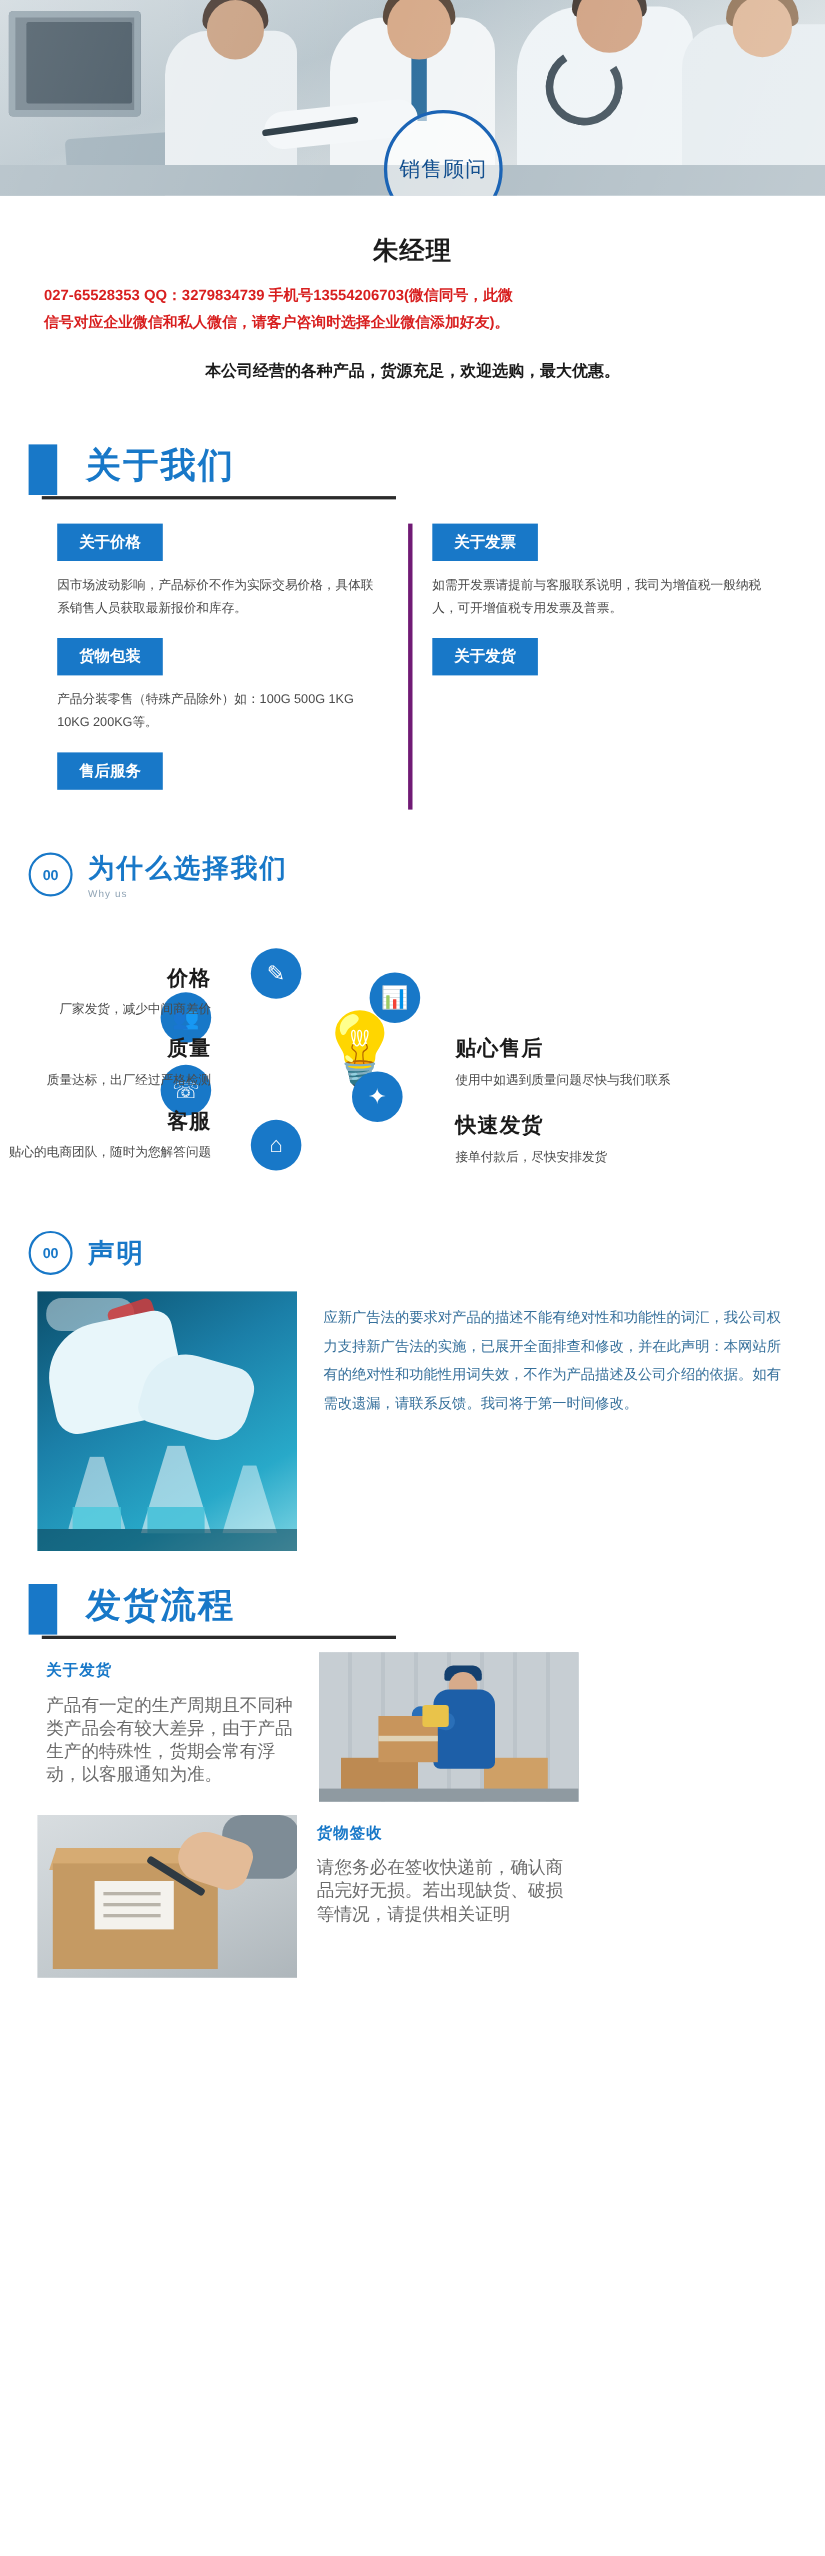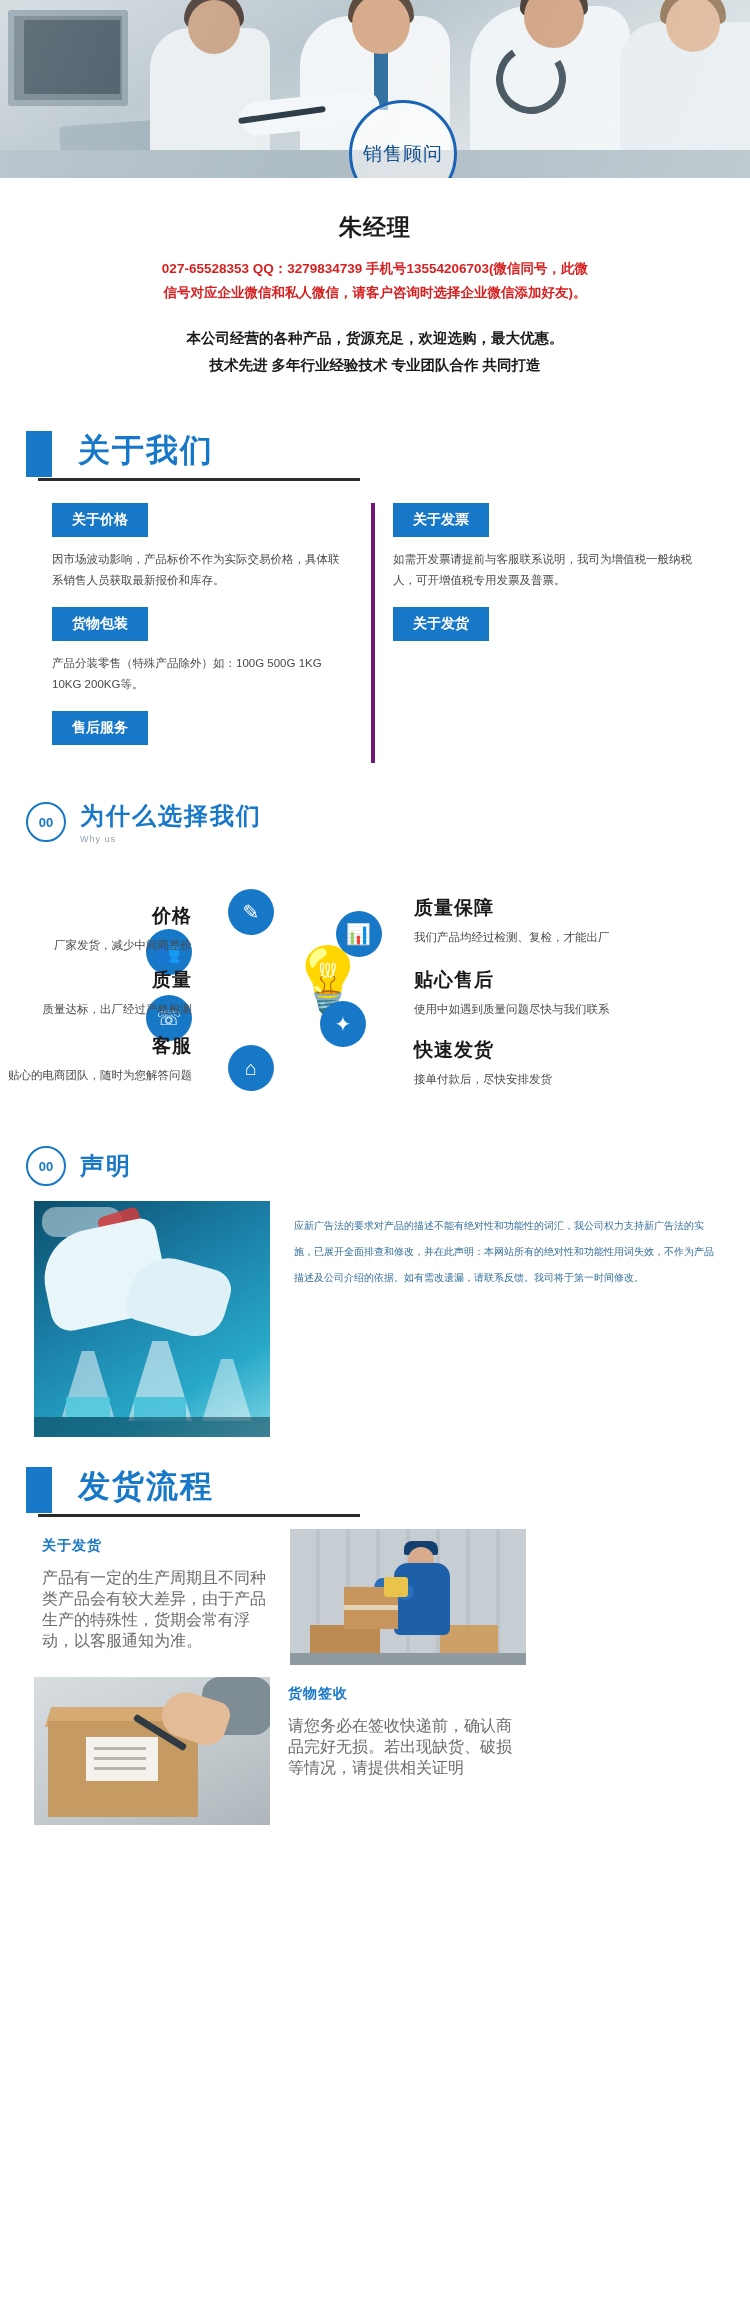--- a/index.html
+++ b/index.html
@@ -74,21 +74,21 @@
     color: #1c1c1c;
     font-weight: bold;
     letter-spacing: 1px;
     margin-bottom: 14px;
   }
   .contact .nums {
     font-size: 13.5px;
     line-height: 24px;
     color: #d81f1f;
     font-weight: bold;
-    text-align: center;
+    text-align: left;
   }
   .contact .promo {
     margin-top: 20px;
     font-size: 14.5px;
     line-height: 27px;
     color: #1a1a1a;
     font-weight: bold;
   }
 
   
@@ -235,24 +235,25 @@
     left: 8px; top: 6px; width: 80px; height: 30px;
     background: rgba(255,255,255,0.45); border-radius: 14px;
   }
   .lab-photo .flask1 { left: 28px; top: 150px; width: 52px; height: 66px; background: rgba(255,255,255,0.5); clip-path: polygon(38% 0,62% 0,100% 100%,0 100%); }
   .lab-photo .flask2 { left: 94px; top: 140px; width: 64px; height: 80px; background: rgba(255,255,255,0.55); clip-path: polygon(38% 0,62% 0,100% 100%,0 100%); }
   .lab-photo .flask3 { left: 168px; top: 158px; width: 50px; height: 62px; background: rgba(255,255,255,0.45); clip-path: polygon(38% 0,62% 0,100% 100%,0 100%); }
   .lab-photo .liquid1 { left: 32px; top: 196px; width: 44px; height: 20px; background: rgba(70,200,220,0.75); }
   .lab-photo .liquid2 { left: 100px; top: 196px; width: 52px; height: 24px; background: rgba(60,190,215,0.8); }
   .lab-photo .bench { left: 0; top: 216px; width: 236px; height: 20px; background: rgba(10,60,80,0.55); }
   .statement .txt {
-    font-size: 10px;
+    font-size: 13px;
     line-height: 26px;
     color: #36709b;
     padding-top: 12px;
+    font-family: Liberation Mono, monospace;
   }
 
   
   .flow { padding: 0 34px; }
   .flow-row { display: flex; gap: 18px; align-items: flex-start; margin-top: 12px; }
   .flow-row.reverse { flex-direction: row; }
   .flow .copy { width: 238px; padding-top: 8px; }
   .flow .copy.right-pad { padding-left: 8px; }
   .flow .copy h4 {
     font-size: 14px; font-weight: bold; color: #1878c8; margin-bottom: 12px; letter-spacing: 1px;
@@ -344,21 +345,20 @@
   </div>
 
   <div class="contact">
     <div class="mgr">朱经理</div>
     <div class="nums">
       <div>027-65528353  QQ：3279834739  手机号13554206703(微信同号，此微</div>
       <div>信号对应企业微信和私人微信，请客户咨询时选择企业微信添加好友)。</div>
     </div>
     <div class="promo">
       <div>本公司经营的各种产品，货源充足，欢迎选购，最大优惠。</div>
-      <div>技术先进  多年行业经验技术  专业团队合作  共同打造</div>
     </div>
   </div>
 
   <div class="sec-head">
     <span class="bar"></span>
     <span class="title">关于我们</span>
     <span class="rule"></span>
   </div>
 
   <div class="about">
@@ -411,24 +411,20 @@
     </div>
     <div class="item left-item" style="left:-8px; top:110px;">
       <div class="h">质量</div>
       <div class="d">质量达标，出厂经过严格检测</div>
     </div>
     <div class="item left-item" style="left:-8px; top:176px;">
       <div class="h">客服</div>
       <div class="d">贴心的电商团队，随时为您解答问题</div>
     </div>
 
-    <div class="item right-item" style="left:414px; top:38px;">
-      <div class="h">质量保障</div>
-      <div class="d">我们产品均经过检测、复检，才能出厂</div>
-    </div>
     <div class="item right-item" style="left:414px; top:110px;">
       <div class="h">贴心售后</div>
       <div class="d">使用中如遇到质量问题尽快与我们联系</div>
     </div>
     <div class="item right-item" style="left:414px; top:180px;">
       <div class="h">快速发货</div>
       <div class="d">接单付款后，尽快安排发货</div>
     </div>
   </div>
 

